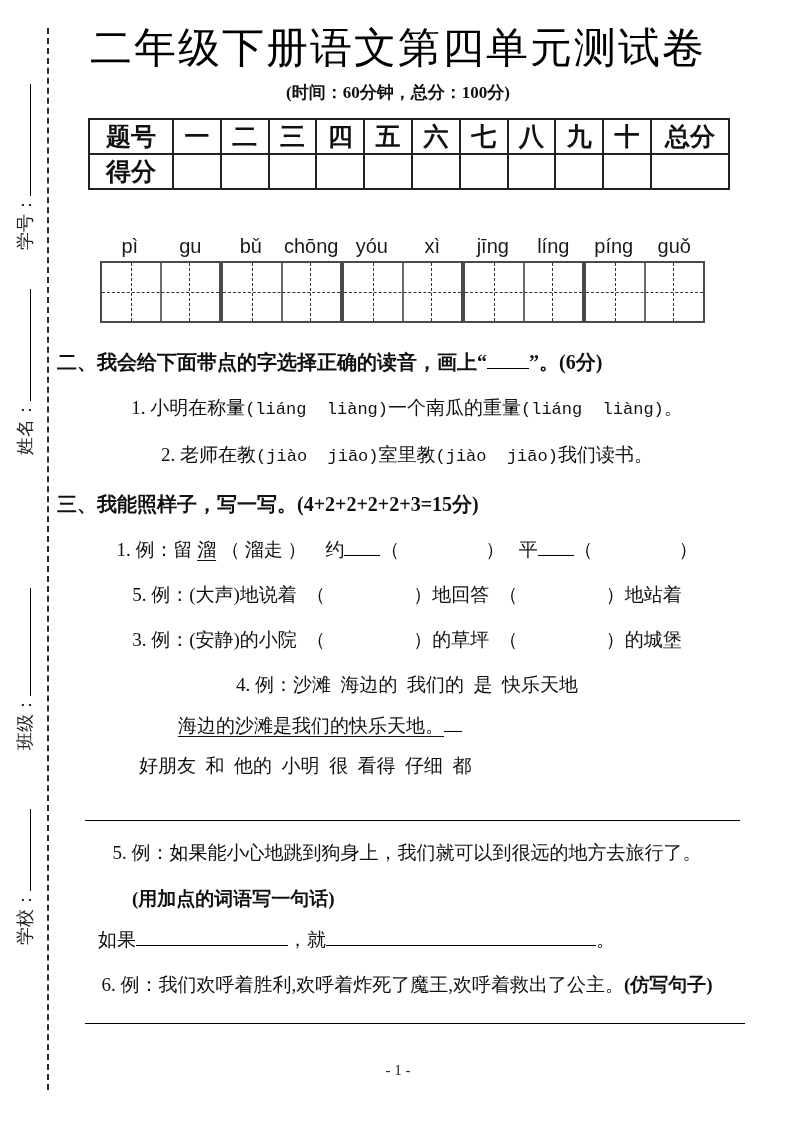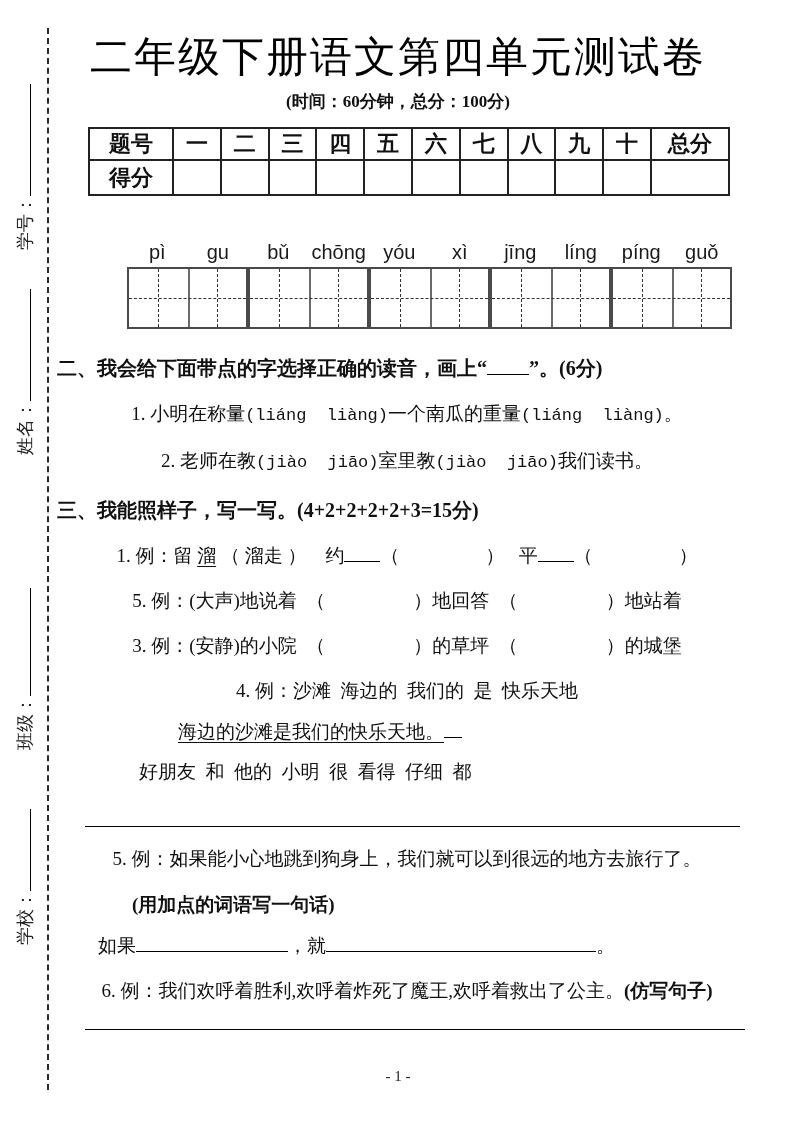--- a/index.html
+++ b/index.html
@@ -21,41 +21,41 @@
   .vfield {
     position:absolute;
     transform:rotate(-90deg);
     transform-origin:0 0;
     font-size:18px; color:#222;
     white-space:nowrap;
     height:26px; line-height:26px;
   }
   .vline { display:inline-block; border-bottom:1.6px solid #000; height:14px; vertical-align:baseline; }
   
-  .content { position:absolute; left:57px; top:31px; width:682px; }
+  .content { position:absolute; left:57px; top:22px; width:682px; }
   .title {
     text-align:center; font-size:42px; font-weight:500; letter-spacing:2px;
     line-height:52px; color:#000;
   }
   .subtitle { text-align:center; font-size:17px; font-weight:bold; margin-top:7px; }
   table.score-table {
     border-collapse:collapse; margin:14px 0 0 31px;
-    font-size:22px; font-weight:bold; table-layout:fixed; width:642px;
+    font-size:25px; font-weight:bold; table-layout:fixed; width:642px;
   }
   table.score-table td {
     border:2px solid #222; text-align:center; padding:0;
   }
   table.score-table tr:first-child td { height:31px; }
   table.score-table tr:last-child td  { height:35px; }
   td.col-first { width:84px; }
   td.col-last  { width:78px; }
   
   .pinyin-row {
     margin:43px 0 0 15px; width:660px;
-    display:flex; justify-content:flex-end;
+    display:flex; justify-content:center;
   }
   .pg { width:121px; }
   .pg-labels { display:flex; font-family:"Liberation Sans","DejaVu Sans",sans-serif; font-size:20px; color:#1a1a1a; }
   .pg-labels span { width:50%; text-align:center; line-height:26px; }
   .pg-box { position:relative; width:121px; height:62px; border:2px solid #4a4a4a; margin-top:2px; }
   .pg-box .v-solid { position:absolute; left:50%; top:0; bottom:0; border-left:2px solid #6a6a6a; }
   .pg-box .h-dash  { position:absolute; top:50%; left:0; right:0; border-top:1.6px dashed #333; }
   .pg-box .v-dash  { position:absolute; top:0; bottom:0; border-left:1.6px dashed #333; }
   .pg-box .v-dash.q1 { left:25%; }
   .pg-box .v-dash.q3 { left:75%; }

